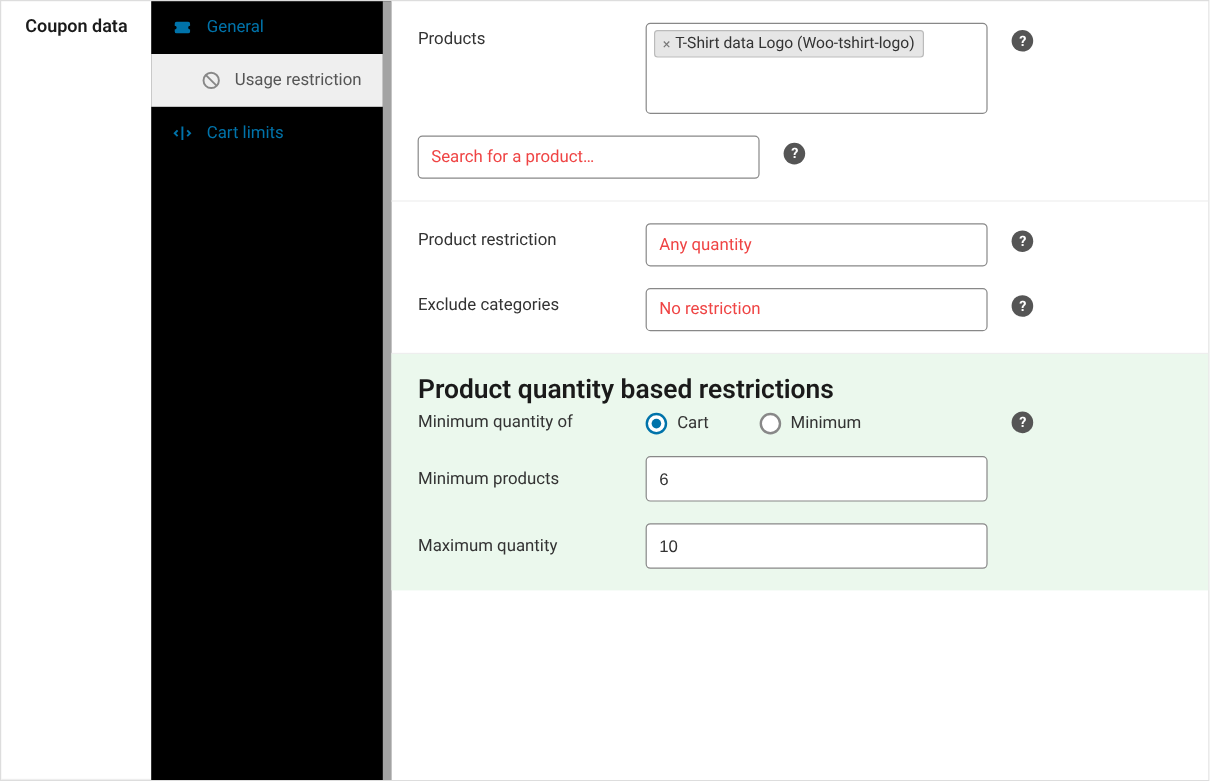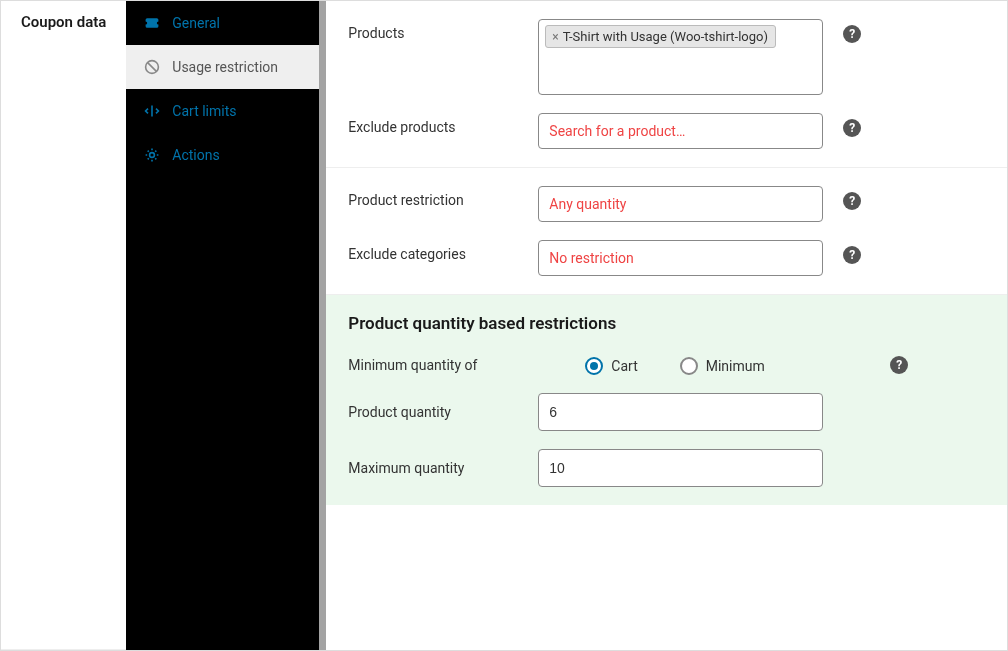--- a/index.html
+++ b/index.html
@@ -38,20 +38,21 @@
     align-items: center;
     gap: 12px;
     padding: 14px 18px;
     color: #0073aa;
     cursor: pointer;
     font-size: 14px;
   }
   .sidebar-item.active {
     background: #efefef;
     color: #555;
+    justify-content: flex-end;
   }
   .sidebar-item .icon {
     width: 16px;
     height: 16px;
     display: inline-flex;
     align-items: center;
     justify-content: center;
     flex-shrink: 0;
   }
   .content {
@@ -61,24 +62,24 @@
   .section {
     padding: 18px 22px;
   }
   .section.divided {
     border-bottom: 1px solid #eee;
   }
   .section.qty {
     background: #ebf8ed;
   }
   .section-heading {
-    font-size: 17px;
+    font-size: 22px;
     font-weight: 600;
     color: #1a1a1a;
-    margin-bottom: 22px;
+    margin-bottom: 4px;
   }
   .row {
     display: flex;
     align-items: center;
     gap: 20px;
     margin-bottom: 18px;
   }
   .row:last-child { margin-bottom: 0; }
   .row-top { align-items: flex-start; }
   .label {
@@ -149,21 +150,20 @@
     cursor: help;
     flex-shrink: 0;
     margin-top: 6px;
   }
   .radio-group {
     display: flex;
     gap: 42px;
     align-items: center;
     width: 285px;
     padding-top: 2px;
-    margin-left: 47px;
   }
   .radio-opt {
     display: flex;
     align-items: center;
     gap: 8px;
     cursor: pointer;
   }
   .radio {
     width: 18px; height: 18px;
     border: 2px solid #0073aa;
@@ -208,49 +208,39 @@
       <div class="sidebar-item">
         <span class="icon">
           <svg viewBox="0 0 20 20" width="16" height="16" fill="none" stroke="#0073aa" stroke-width="2">
               <line x1="10" y1="3" x2="10" y2="17"></line>
               <polyline points="5,7 2,10 5,13"></polyline>
               <polyline points="15,7 18,10 15,13"></polyline>
             </svg>
         </span>
         <span>Cart limits</span>
       </div>
-      <div class="sidebar-item">
-        <span class="icon">
-          <svg viewBox="0 0 20 20" width="16" height="16" fill="none" stroke="#0073aa" stroke-width="2">
-              <circle cx="10" cy="10" r="3"></circle>
-              <path d="M10 2v2M10 16v2M2 10h2M16 10h2M4.6 4.6l1.4 1.4M14 14l1.4 1.4M4.6 15.4L6 14M14 6l1.4-1.4"></path>
-            </svg>
-        </span>
-        <span>Actions</span>
-      </div>
     </div>
 
     <div class="content">
 
       <div class="section divided">
         <div class="row row-top">
           <div class="label">Products</div>
           <div class="field">
             <div class="select2 tall">
               <span class="tag">
                 <span class="tag-x">×</span>
-                <span>T-Shirt with Usage (Woo-tshirt-logo)</span>
+                <span>T-Shirt data Logo (Woo-tshirt-logo)</span>
               </span>
             </div>
           </div>
           <span class="help">?</span>
         </div>
 
         <div class="row row-top">
-          <div class="label">Exclude products</div>
           <div class="field">
             <div class="select2">
               <span class="placeholder">Search for a product…</span>
             </div>
           </div>
           <span class="help">?</span>
         </div>
       </div>
 
       <div class="section divided">
@@ -289,21 +279,21 @@
             </label>
             <label class="radio-opt">
               <span class="radio unchecked"></span>
               <span>Minimum</span>
             </label>
           </div>
           <span class="help" style="margin-top:0">?</span>
         </div>
 
         <div class="row">
-          <div class="label" style="padding-top:0">Product quantity</div>
+          <div class="label" style="padding-top:0">Minimum products</div>
           <div class="field">
             <input class="text" type="text" value="6" style="">
           </div>
         </div>
 
         <div class="row">
           <div class="label" style="padding-top:0">Maximum quantity</div>
           <div class="field">
             <input class="text" type="text" value="10" style="">
           </div>

